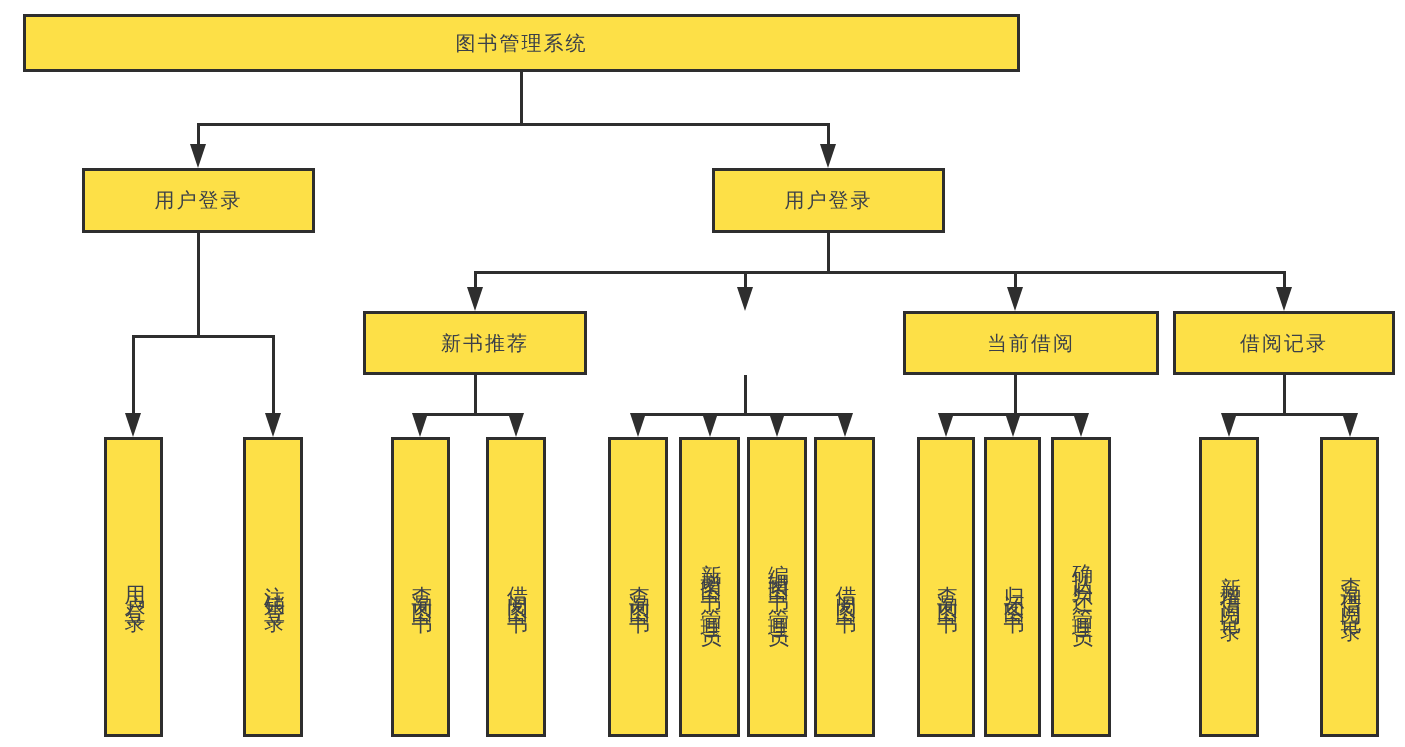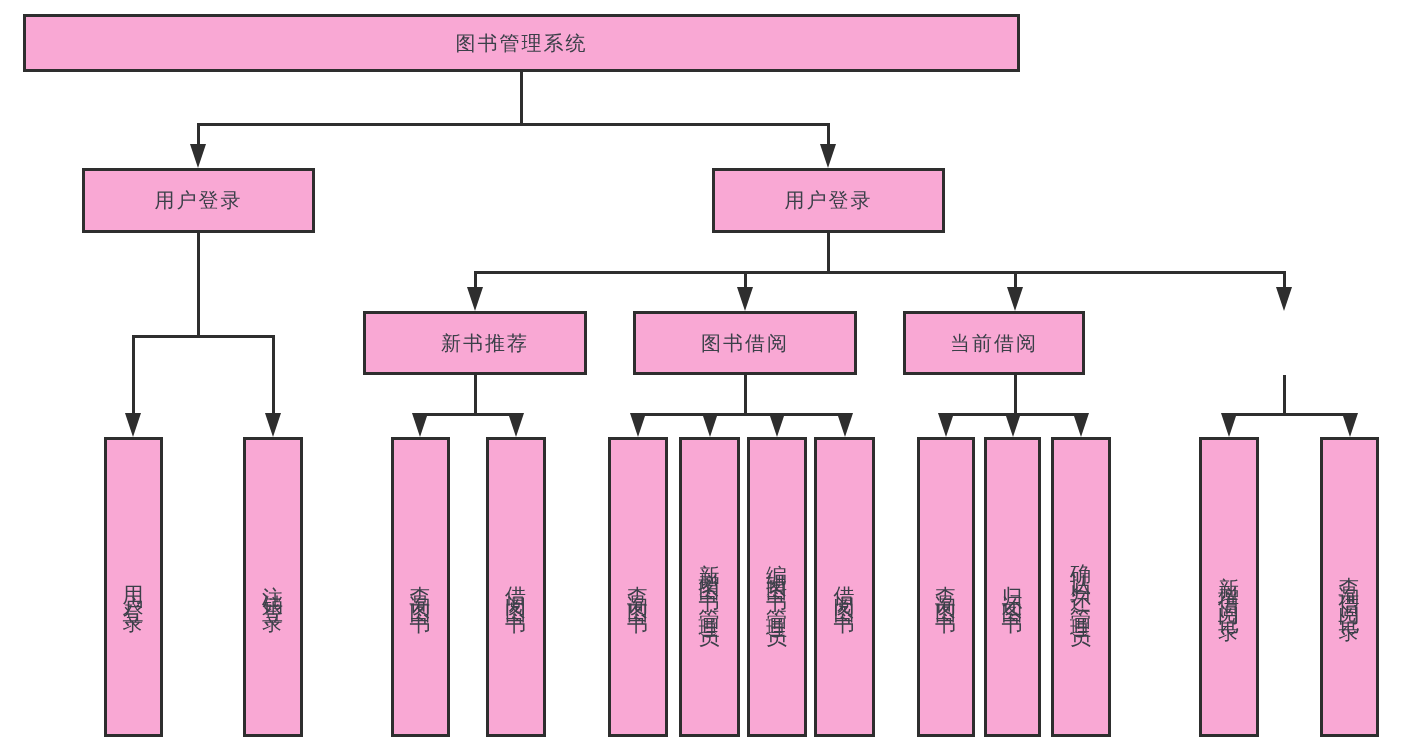--- a/index.html
+++ b/index.html
@@ -7,28 +7,29 @@
     position:relative;
     width:1405px;height:747px;
     background:#ffffff;
     font-family:"Liberation Sans","DejaVu Sans",sans-serif;
     overflow:hidden;
   }
   .node{
     position:absolute;
     box-sizing:border-box;
     border:3px solid #2e2e2e;
-    background:#f9a8d4;
+    background:#fde047;
     display:flex;
     align-items:center;
     justify-content:center;
     color:#3b4049;
     font-size:20px;
     letter-spacing:2px;
     text-align:center;
+    font-family:Liberation Mono, monospace;
   }
   .node .vtext{
     writing-mode:vertical-rl;
     text-orientation:mixed;
     font-size:21px;
     letter-spacing:9px;
     line-height:1;
   }
   .vline,.hline{
     position:absolute;
@@ -61,25 +62,25 @@
     </div>
     <div class="node" style="left: 82px; top: 168px; width: 233px; height: 65px;">
       <span>用户登录</span>
     </div>
     <div class="node" style="left: 712px; top: 168px; width: 233px; height: 65px;">
       <span>用户登录</span>
     </div>
     <div class="node" style="left: 363px; top: 311px; width: 224px; height: 64px; padding-left: 20px;">
       <span>新书推荐</span>
     </div>
-    <div class="node" style="left: 633px; top: 311px; width: 224px; height: 64px;">
-      <span>图书借阅</span>
+    <div class="node" style="left: 903px; top: 311px; width: 256px; height: 64px;">
+      <span>当前借阅</span>
     </div>
-    <div class="node" style="left: 903px; top: 311px; width: 182px; height: 64px;">
-      <span>当前借阅</span>
+    <div class="node" style="left: 1173px; top: 311px; width: 222px; height: 64px;">
+      <span>借阅记录</span>
     </div>
     <div class="node" style="left: 104px; top: 437px; width: 59px; height: 300px;">
       <span class="vtext">用户登录</span>
     </div>
     <div class="node" style="left: 243px; top: 437px; width: 60px; height: 300px;">
       <span class="vtext">注销登录</span>
     </div>
     <div class="node" style="left: 391px; top: 437px; width: 59px; height: 300px;">
       <span class="vtext">查询图书</span>
     </div>

